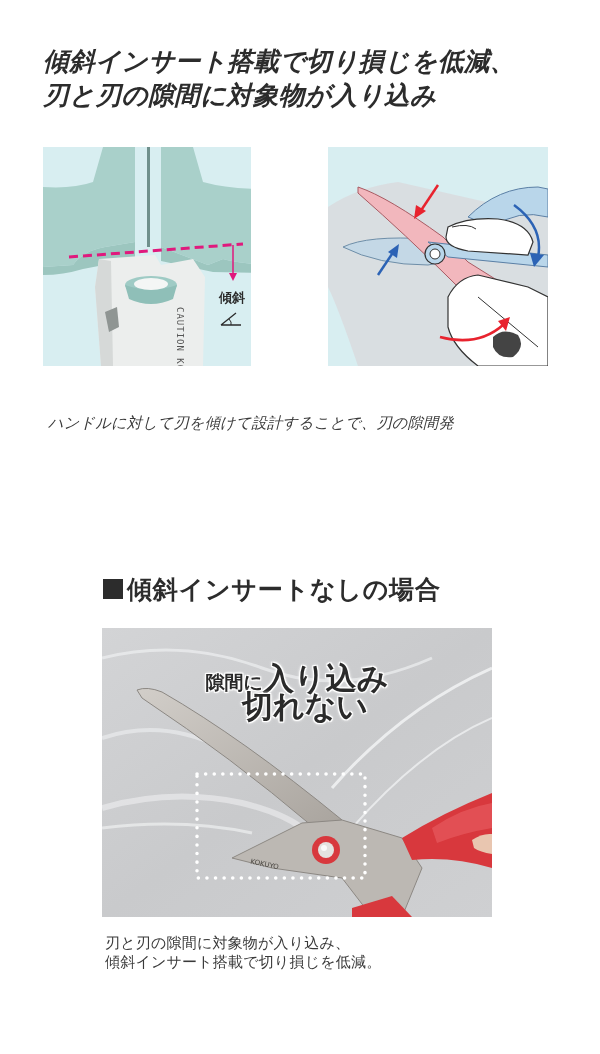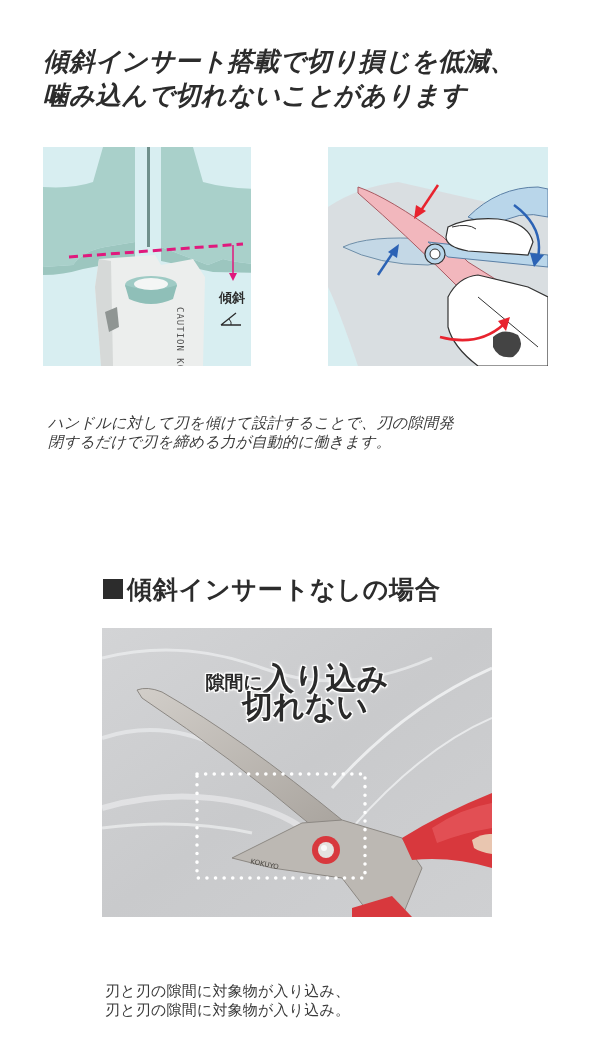--- a/index.html
+++ b/index.html
@@ -9,30 +9,30 @@
   .panel{overflow:hidden;}
   .panel svg{display:block;}
   .body-text{left:48px;top:414px;width:520px;font-size:15.2px;line-height:19px;color:#3a3a3a;letter-spacing:0.2px;font-style:italic;}
   .body-text div{white-space:nowrap;}
   .sub-heading{left:103px;top:573px;font-size:25px;font-weight:bold;color:#2c2c2c;letter-spacing:0.8px;white-space:nowrap;}
   .sub-heading .sq{display:inline-block;width:20px;height:20px;background:#2c2c2c;margin-right:4px;vertical-align:-1px;}
   .photo-text{position:absolute;left:0;width:100%;text-align:center;font-weight:bold;color:#2a2a2a;
     text-shadow:0 0 3px #fff,0 0 3px #fff,0 0 4px #fff,1px 1px 0 #fff,-1px -1px 0 #fff,1px -1px 0 #fff,-1px 1px 0 #fff;}
   .photo-text .small{font-size:19px;}
   .photo-text .big{font-size:31px;}
-  .caption{left:105px;top:934px;width:420px;font-size:15px;line-height:19px;color:#3a3a3a;letter-spacing:0.2px;margin-top:48px;}
+  .caption{left:105px;top:934px;width:420px;font-size:15px;line-height:19px;color:#3a3a3a;letter-spacing:0.2px;}
   .caption div{white-space:nowrap;}
   .angle-label{font-size:13px;font-weight:bold;fill:#2b2b2b;}
 </style>
 </head>
 <body>
 
 <div class="abs headline">
   <div>傾斜インサート搭載で切り損じを低減、</div>
-  <div>噛み込んで切れないことがあります</div>
+  <div>刃と刃の隙間に対象物が入り込み</div>
 </div>
 
 <div class="abs panel" style="left:43px;top:147px;width:208px;height:219px;">
   <svg width="220" height="219" viewBox="0 0 220 219">
     <rect width="220" height="219" fill="#d8eef1"></rect>
 
     <path d="M60 0 L92 0 L92 95 L62 100 Q40 104 30 118 L0 120 L0 40 Q30 42 50 35 Z" fill="#a9d0ca"></path>
     <path d="M118 0 L150 0 L160 35 Q185 42 220 42 L220 118 Q195 116 180 112 L165 118 L118 100 Z" fill="#a9d0ca"></path>
     <path d="M0 120 L30 118 Q40 104 62 100 L92 95 L92 112 L40 122 Q20 128 0 128 Z" fill="#9cc6bf"></path>
     <path d="M118 100 L165 118 L180 112 Q195 116 220 118 L220 126 L170 125 L118 114 Z" fill="#9cc6bf"></path>
@@ -93,21 +93,20 @@
 
     <line x1="50" y1="128" x2="66" y2="104" stroke="#2c63b5" stroke-width="2.5"></line>
     <polygon points="71,97 69,111 60,105" fill="#2c63b5"></polygon>
     <path d="M186 58 Q216 80 210 110" stroke="#2c63b5" stroke-width="2.5" fill="none"></path>
     <polygon points="206,120 202,106 216,108" fill="#2c63b5"></polygon>
   </svg>
 </div>
 
 <div class="abs body-text">
   <div>ハンドルに対して刃を傾けて設計することで、刃の隙間発</div>
-  <div>閉するだけで刃を締める力が自動的に働きます。</div>
 </div>
 
 <div class="abs sub-heading">
   <span class="sq"></span><span>傾斜インサートなしの場合</span>
 </div>
 
 <div class="abs panel" style="left:102px;top:628px;width:390px;height:289px;">
   <svg width="390" height="289" viewBox="0 0 390 289" style="position:absolute;left:0;top:0;">
     <defs>
       <linearGradient id="bg" x1="0" y1="0" x2="1" y2="1">
@@ -149,14 +148,14 @@
   <div class="photo-text" style="top:30px;">
     <span class="small">隙間に</span><span class="big">入り込み</span>
   </div>
   <div class="photo-text" style="top:58px;padding-left:8px;">
     <span class="big">切れない</span>
   </div>
 </div>
 
 <div class="abs caption">
   <div>刃と刃の隙間に対象物が入り込み、</div>
-  <div>刃と刃の隙間に対象物が入り込み。</div>
+  <div>傾斜インサート搭載で切り損じを低減。</div>
 </div>
 
 </body></html>

